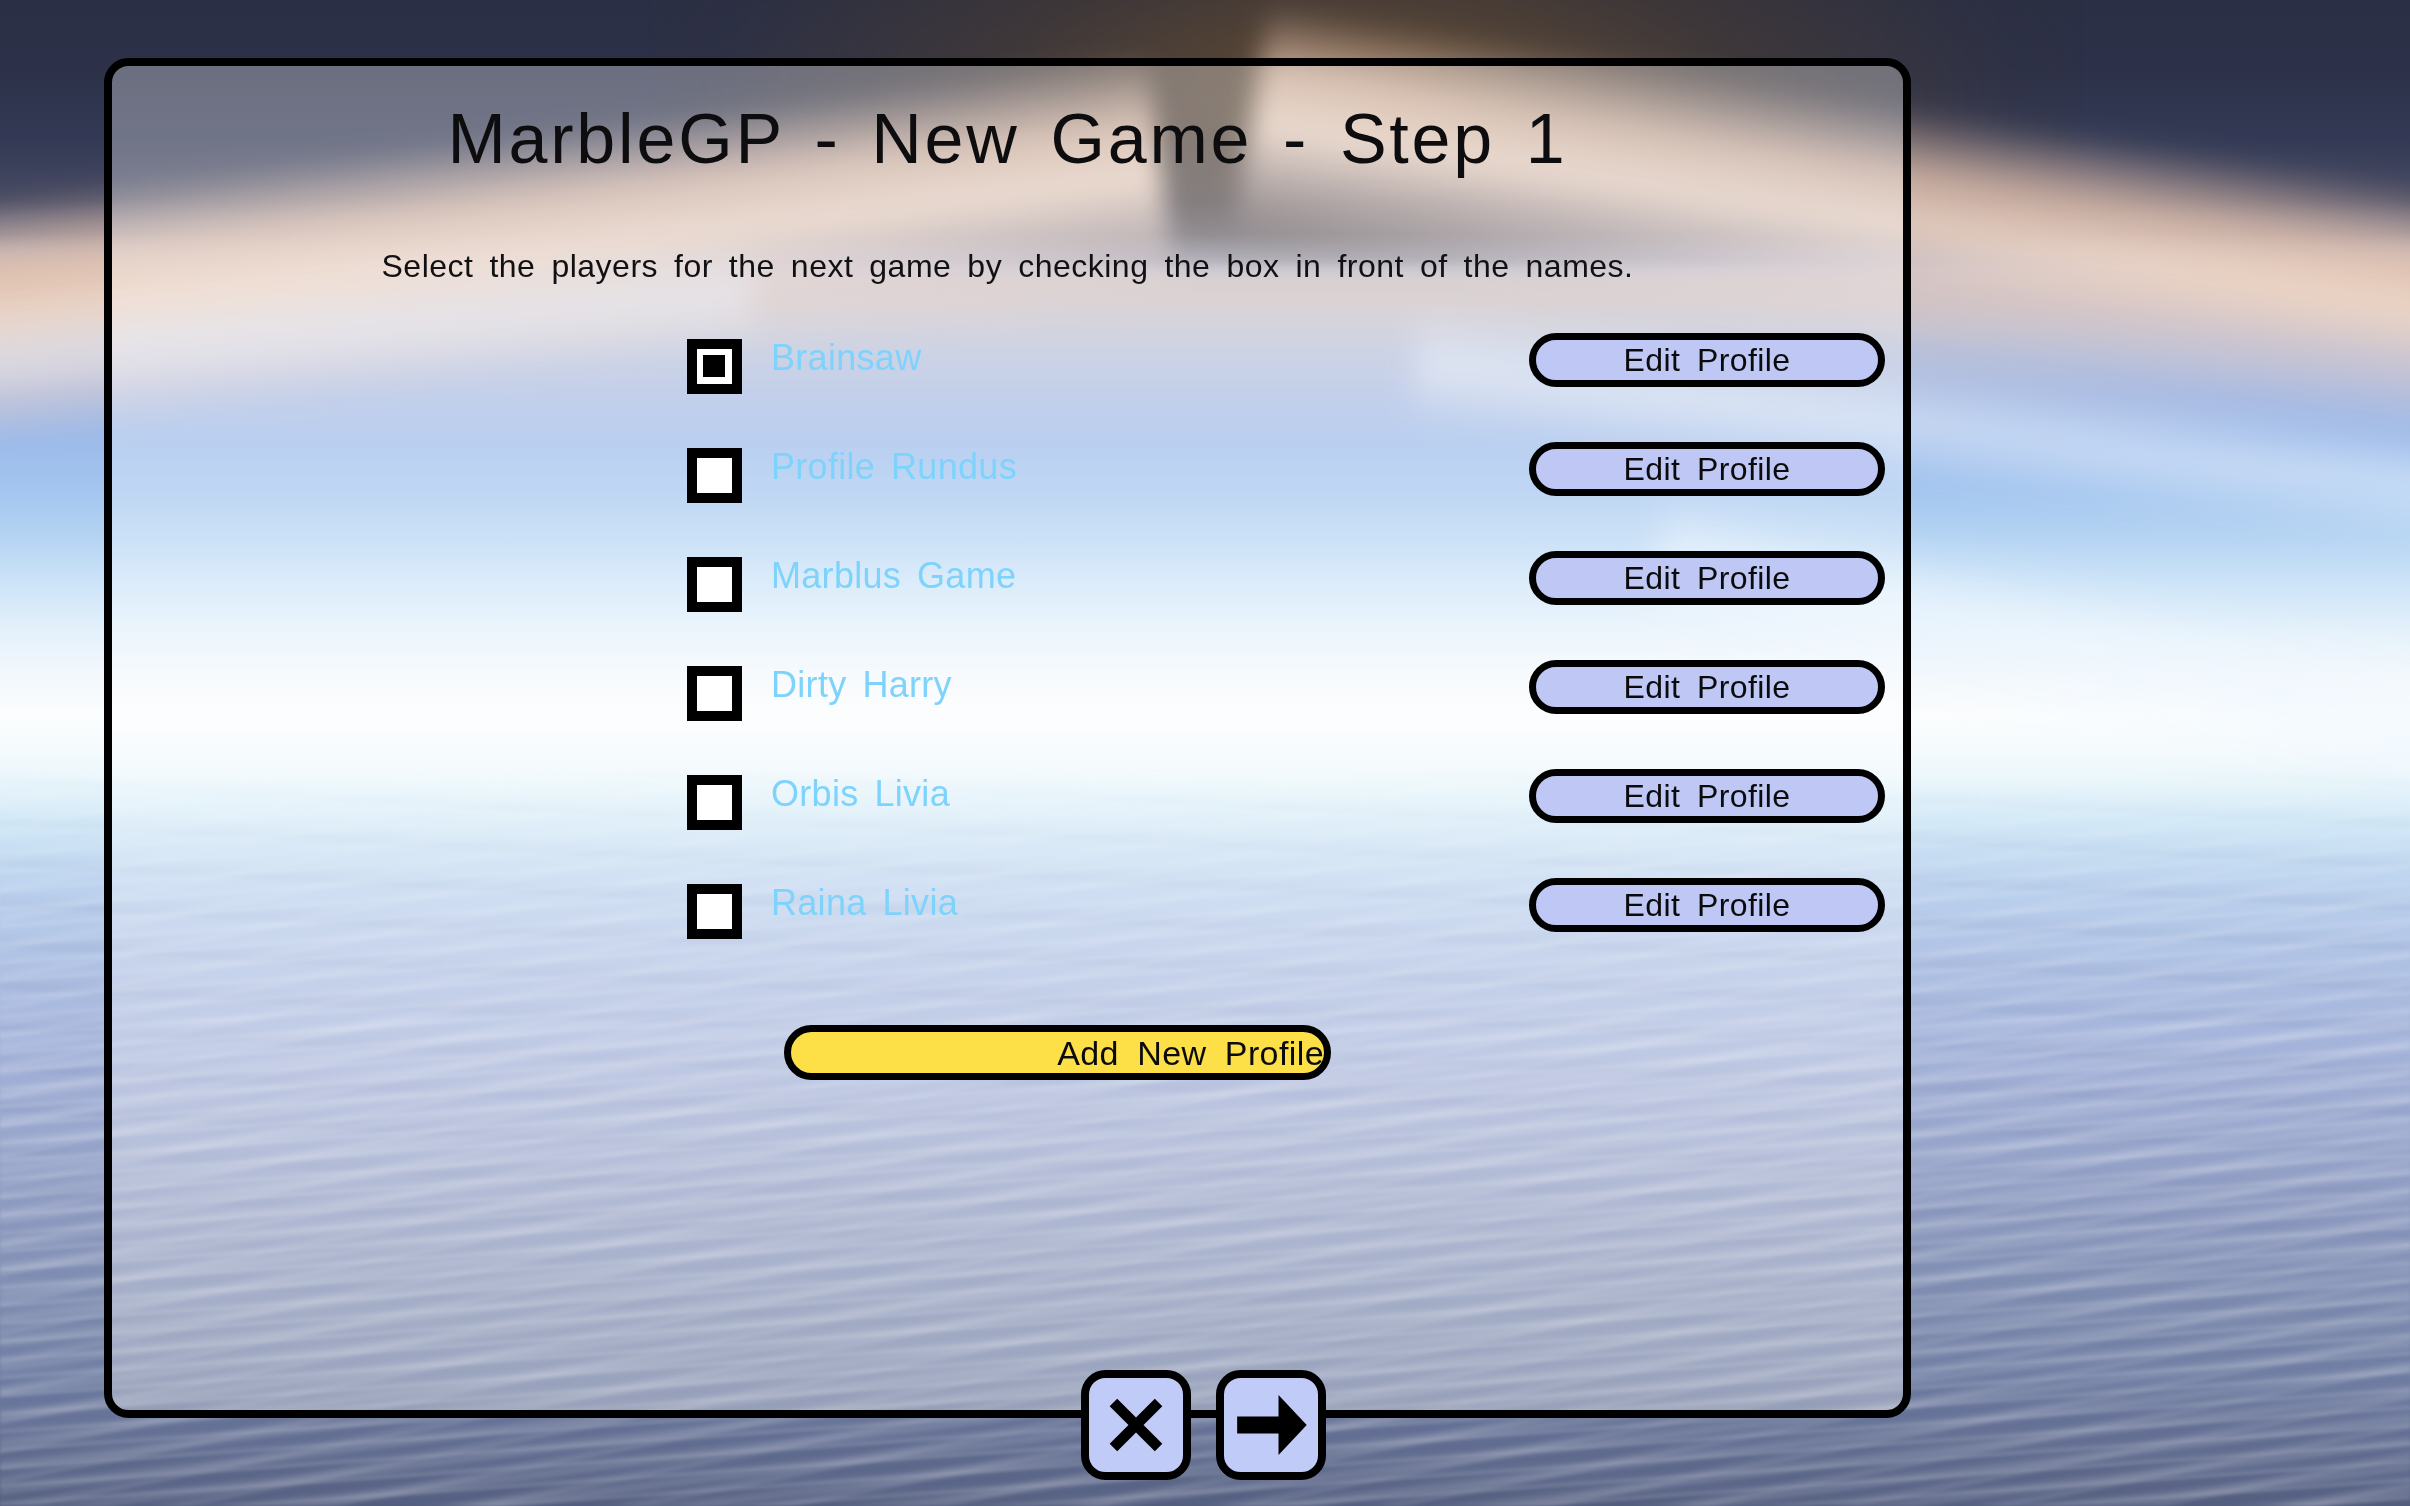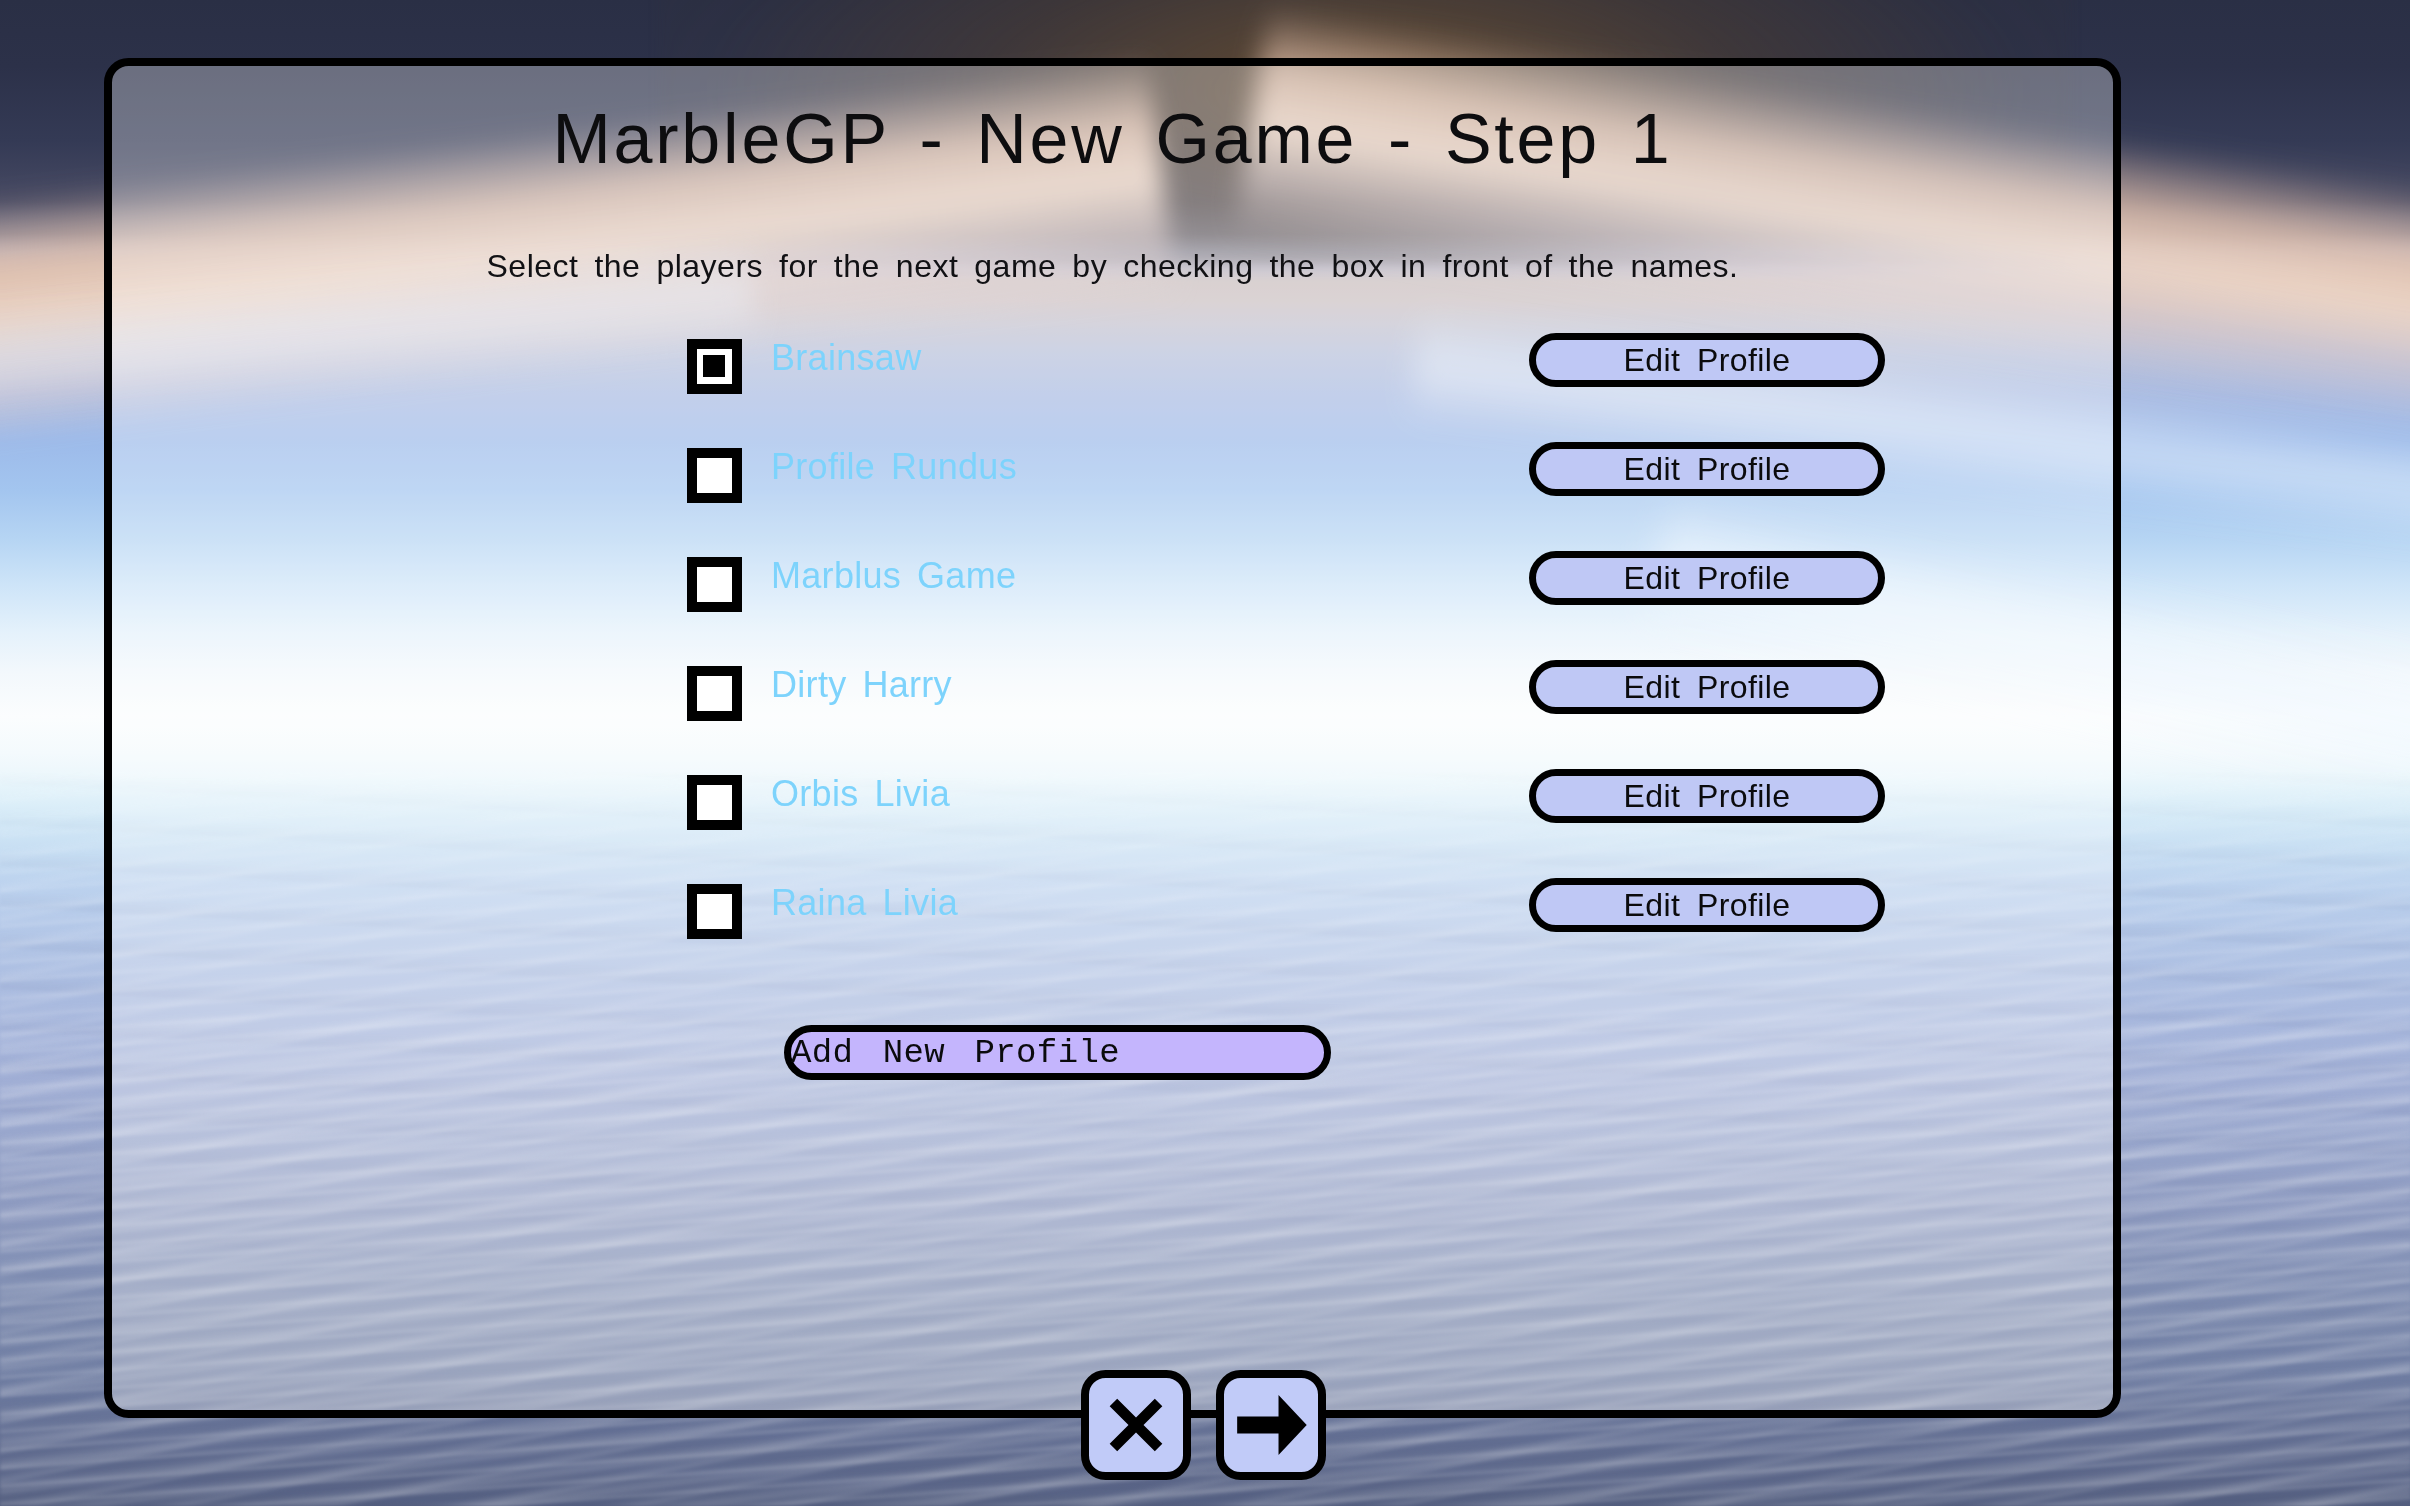--- a/index.html
+++ b/index.html
@@ -190,21 +190,21 @@
         rgba(255,255,255,0.34) 14px,
         rgba(255,255,255,0.00) 24.5px);
     filter: blur(2.3px);
   }
 
   
   #panel {
     position: absolute;
     left: 104px;
     top: 58px;
-    width: 2017px;
+    width: 1807px;
     height: 1360px;
     box-sizing: border-box;
     border: 8.5px solid #000000;
     border-radius: 24.5px;
     background: rgba(255,255,255,0.30);
   }
 
   
   .title {
     position: absolute;
@@ -296,27 +296,27 @@
   
   #add-profile-button {
     position: absolute;
     left: 672px;
     top: 959px;
     width: 547px;
     height: 55px;
     box-sizing: border-box;
     border: 7.5px solid #000000;
     border-radius: 28px;
-    background: #c4b5fd;
+    background: #fde047;
     color: #0b0b0d;
-    font-family: Liberation Mono, monospace;
+    font-family: Liberation Sans, sans-serif;
     font-size: 34px;
     letter-spacing: 0.4px;
     word-spacing: 8.5px;
-    text-align: left;
+    text-align: right;
     line-height: 38px;
     padding: 0;
     cursor: pointer;
   }
 
   
   #bottom-nav {
     position: absolute;
     left: 1081px;
     top: 1370px;

